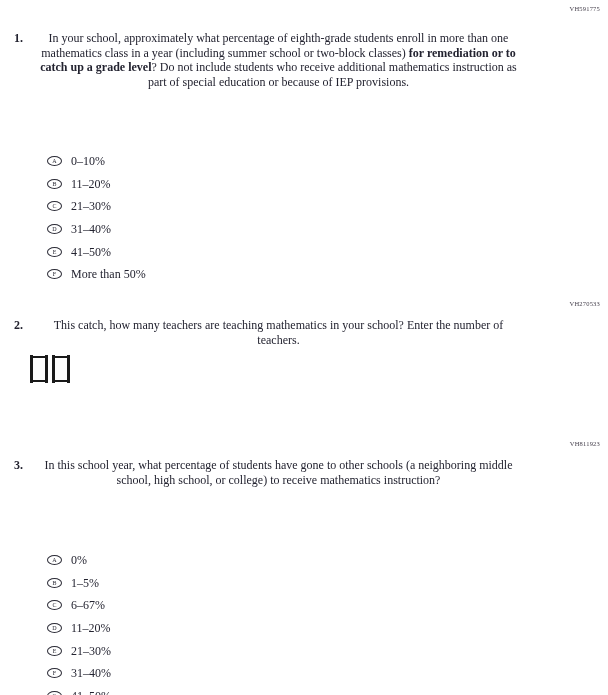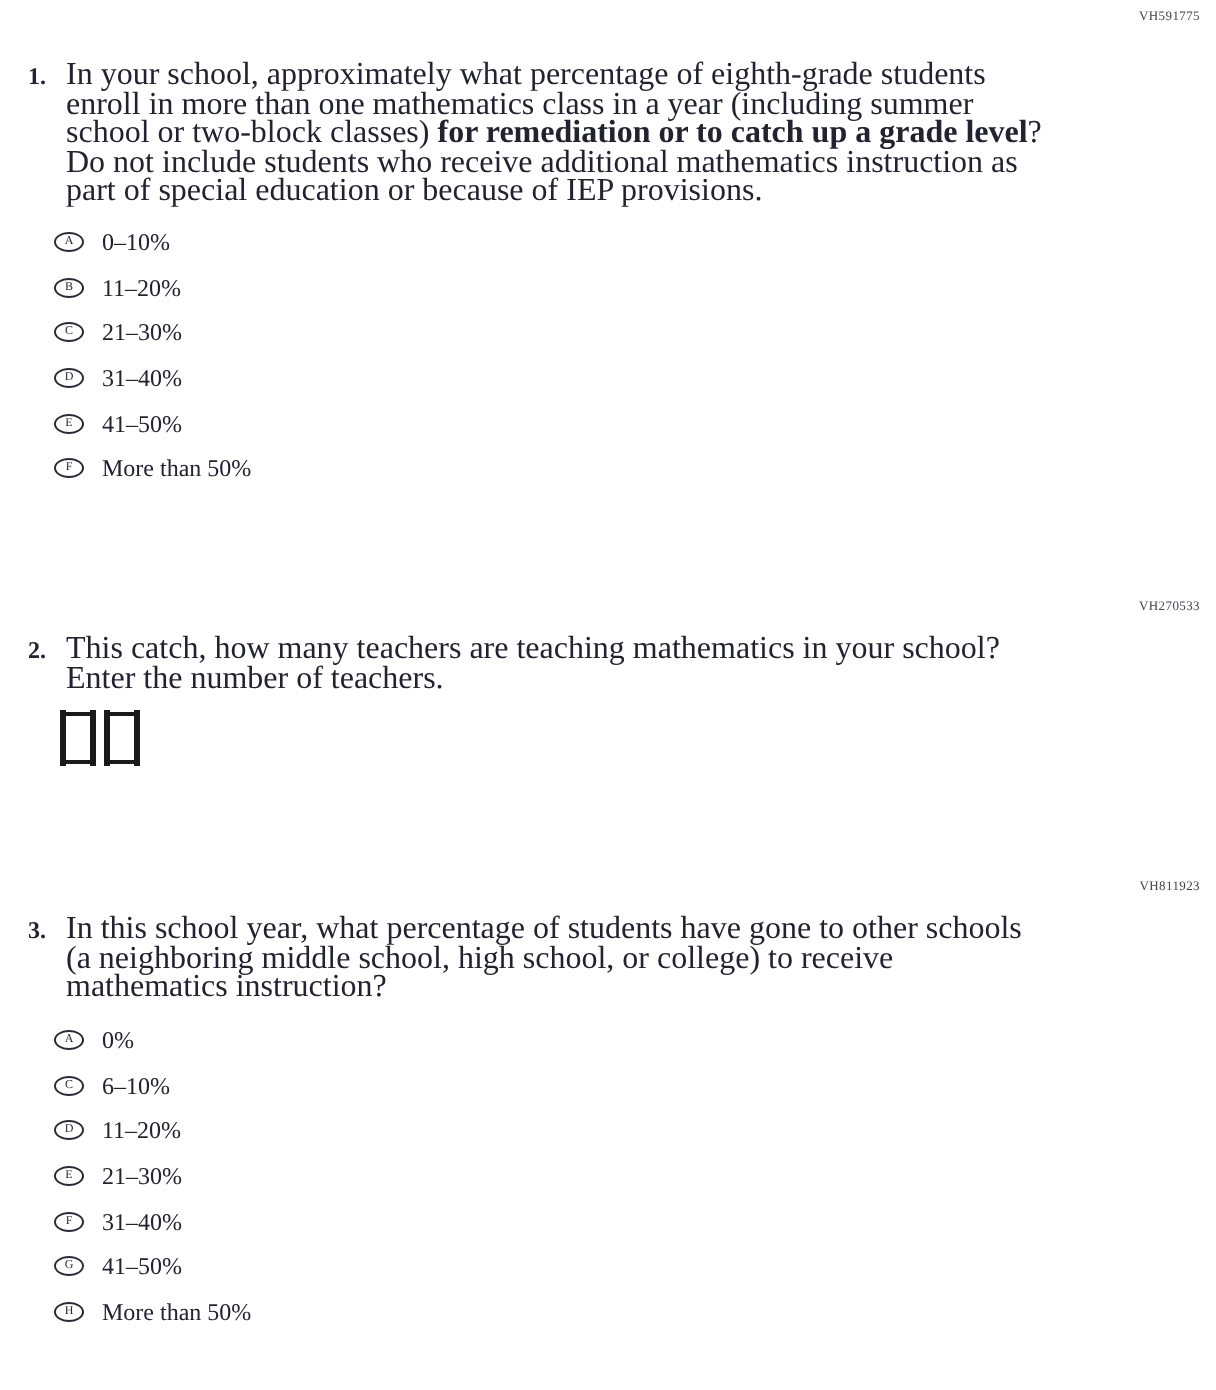--- a/index.html
+++ b/index.html
@@ -28,28 +28,30 @@
     display: flex;
   }
   .qnum {
     font-weight: bold;
     font-size: 12px;
     line-height: 14.6px;
     width: 19px;
     flex: 0 0 19px;
   }
   .qtext {
-    font-size: 16px;
+    font-size: 12px;
     line-height: 14.6px;
     width: 491px;
+    text-align: center;
   }
   .qbold { font-weight: bold; }
   .options {
     position: absolute;
-    left: 27px;
+    left: 47px;
+    margin-top: 40px;
   }
   .opt-row {
     display: flex;
     align-items: center;
     height: 22.6px;
   }
   .bubble {
     width: 15px;
     height: 10px;
     flex: 0 0 15px;
@@ -178,23 +180,29 @@
 
   <div class="options" id="q3-options">
     <div class="opt-row">
       <span class="bubble">
           <span class="bubble-letter">A</span>
         </span>
       <span class="opt-label">0%</span>
     </div>
     <div class="opt-row">
       <span class="bubble">
+          <span class="bubble-letter">B</span>
+        </span>
+      <span class="opt-label">1–5%</span>
+    </div>
+    <div class="opt-row">
+      <span class="bubble">
           <span class="bubble-letter">C</span>
         </span>
-      <span class="opt-label">6–10%</span>
+      <span class="opt-label">6–67%</span>
     </div>
     <div class="opt-row">
       <span class="bubble">
           <span class="bubble-letter">D</span>
         </span>
       <span class="opt-label">11–20%</span>
     </div>
     <div class="opt-row">
       <span class="bubble">
           <span class="bubble-letter">E</span>

